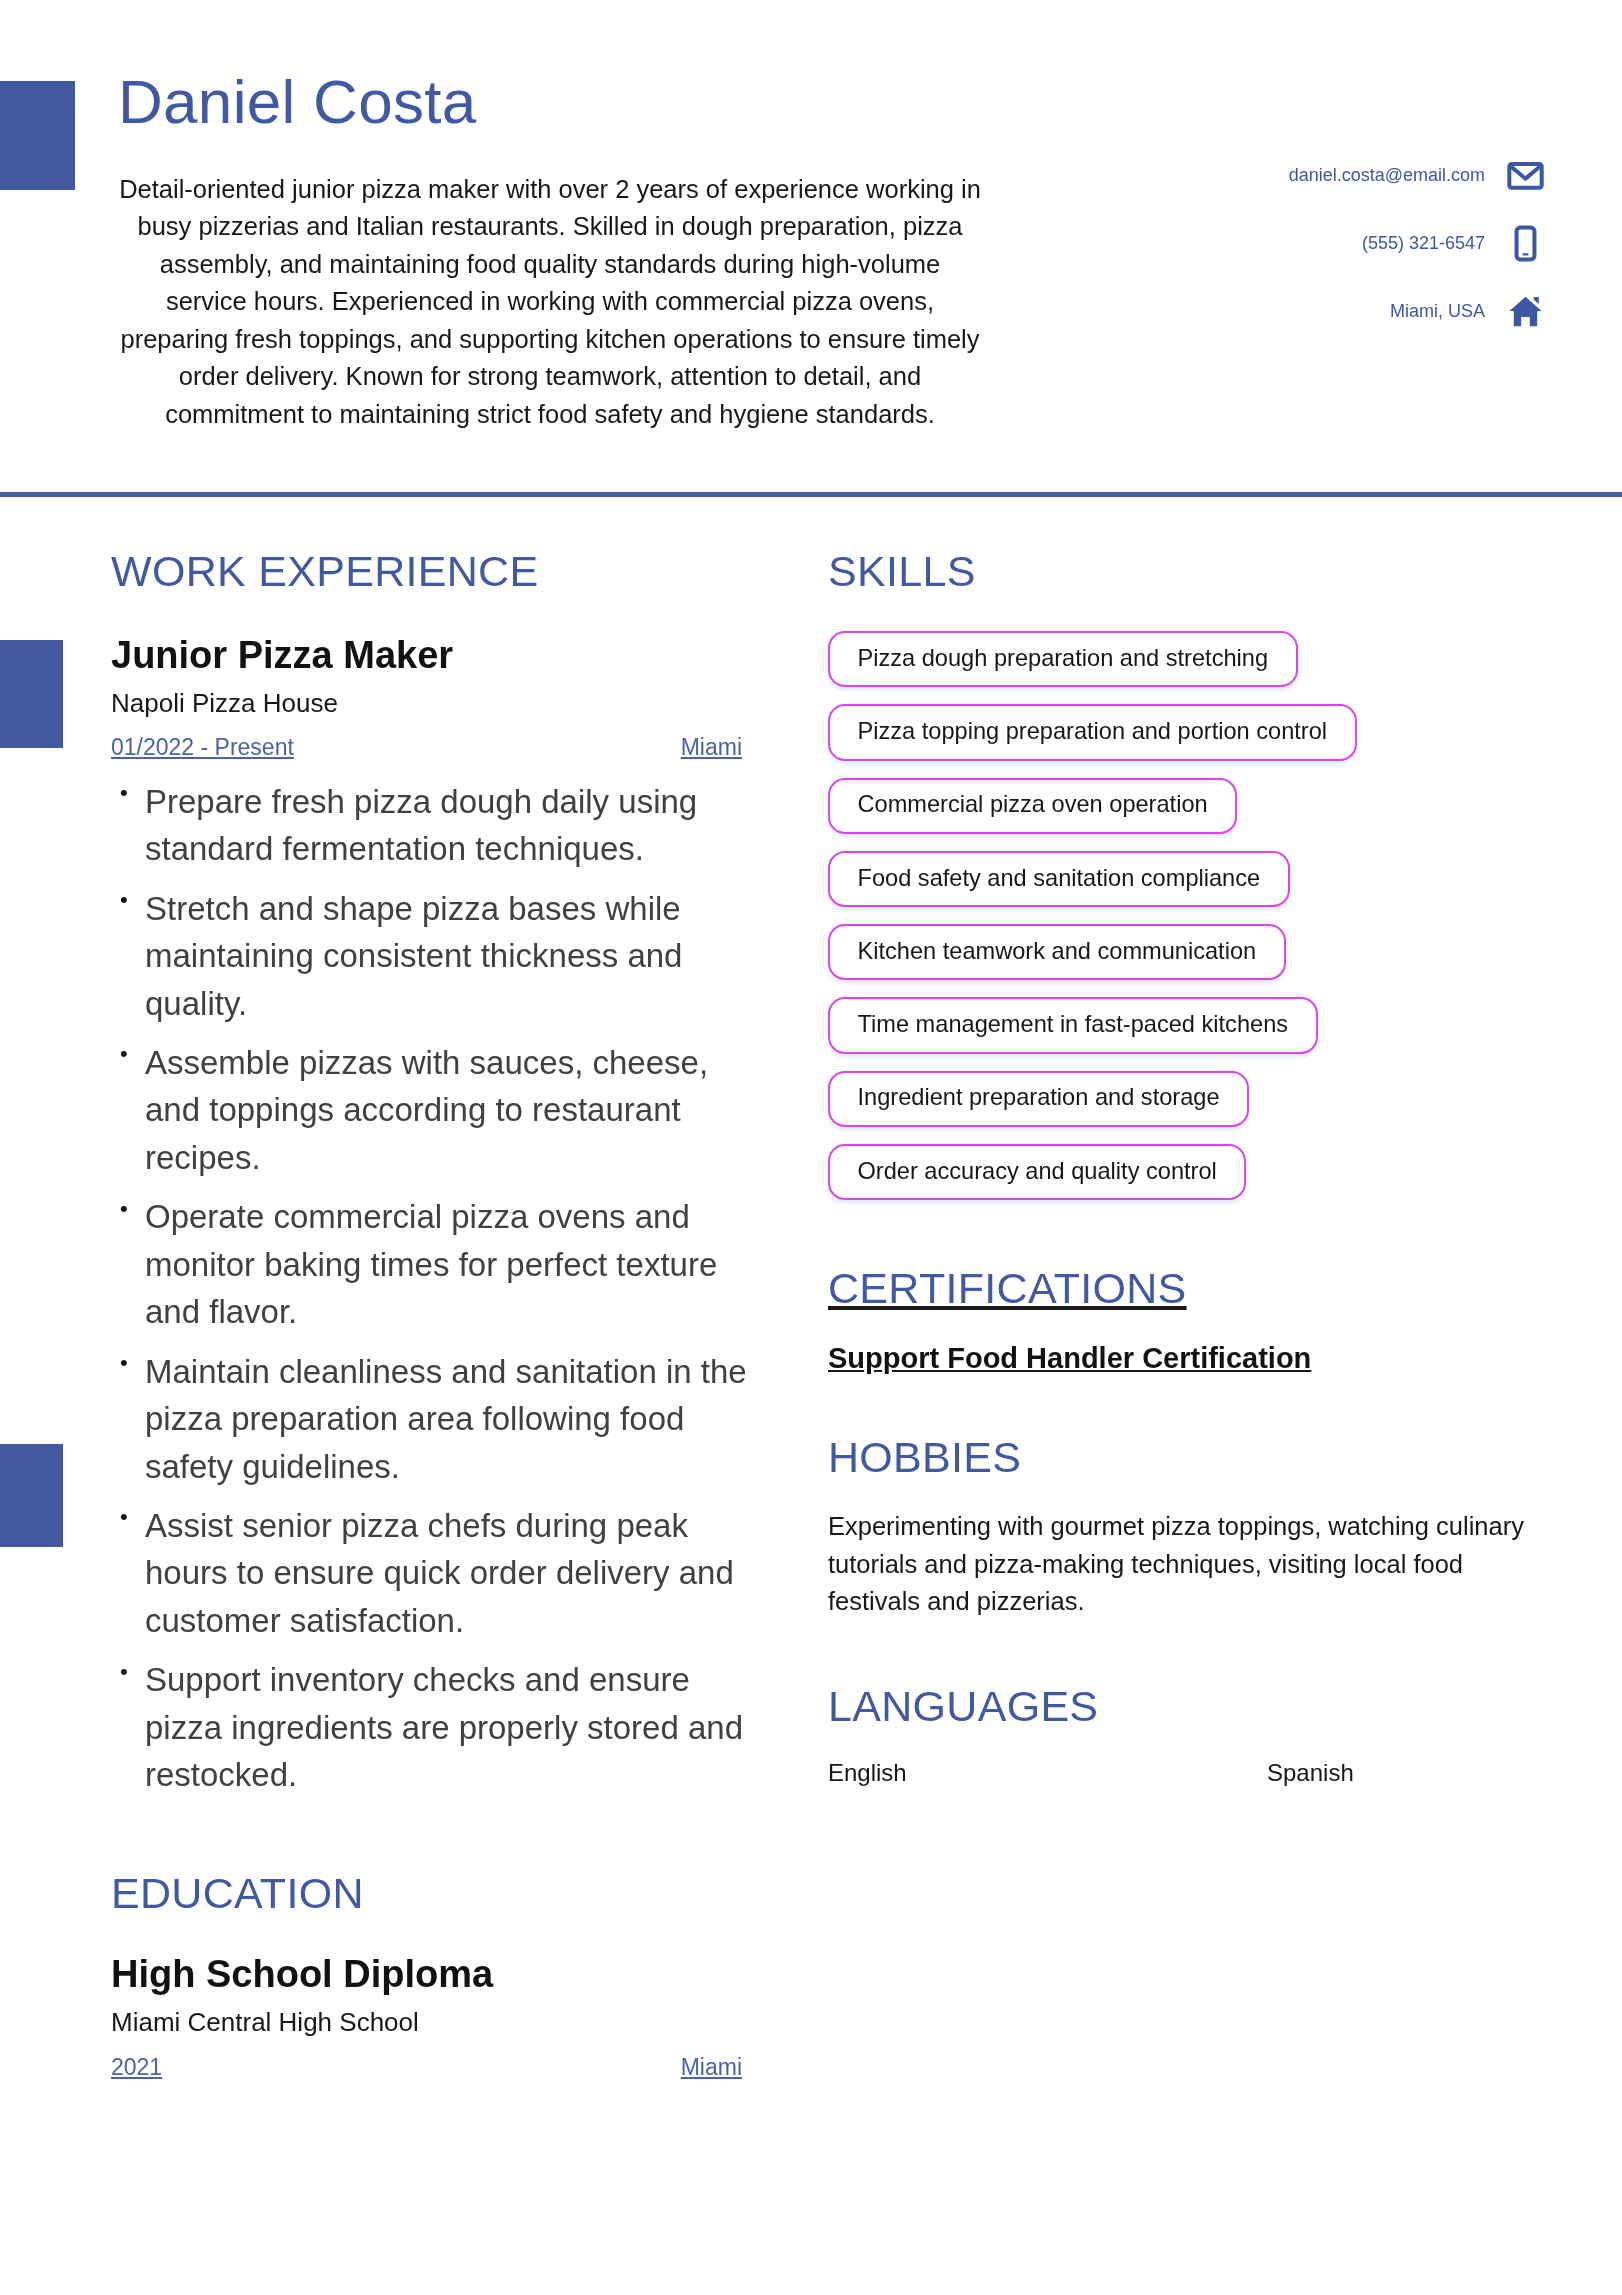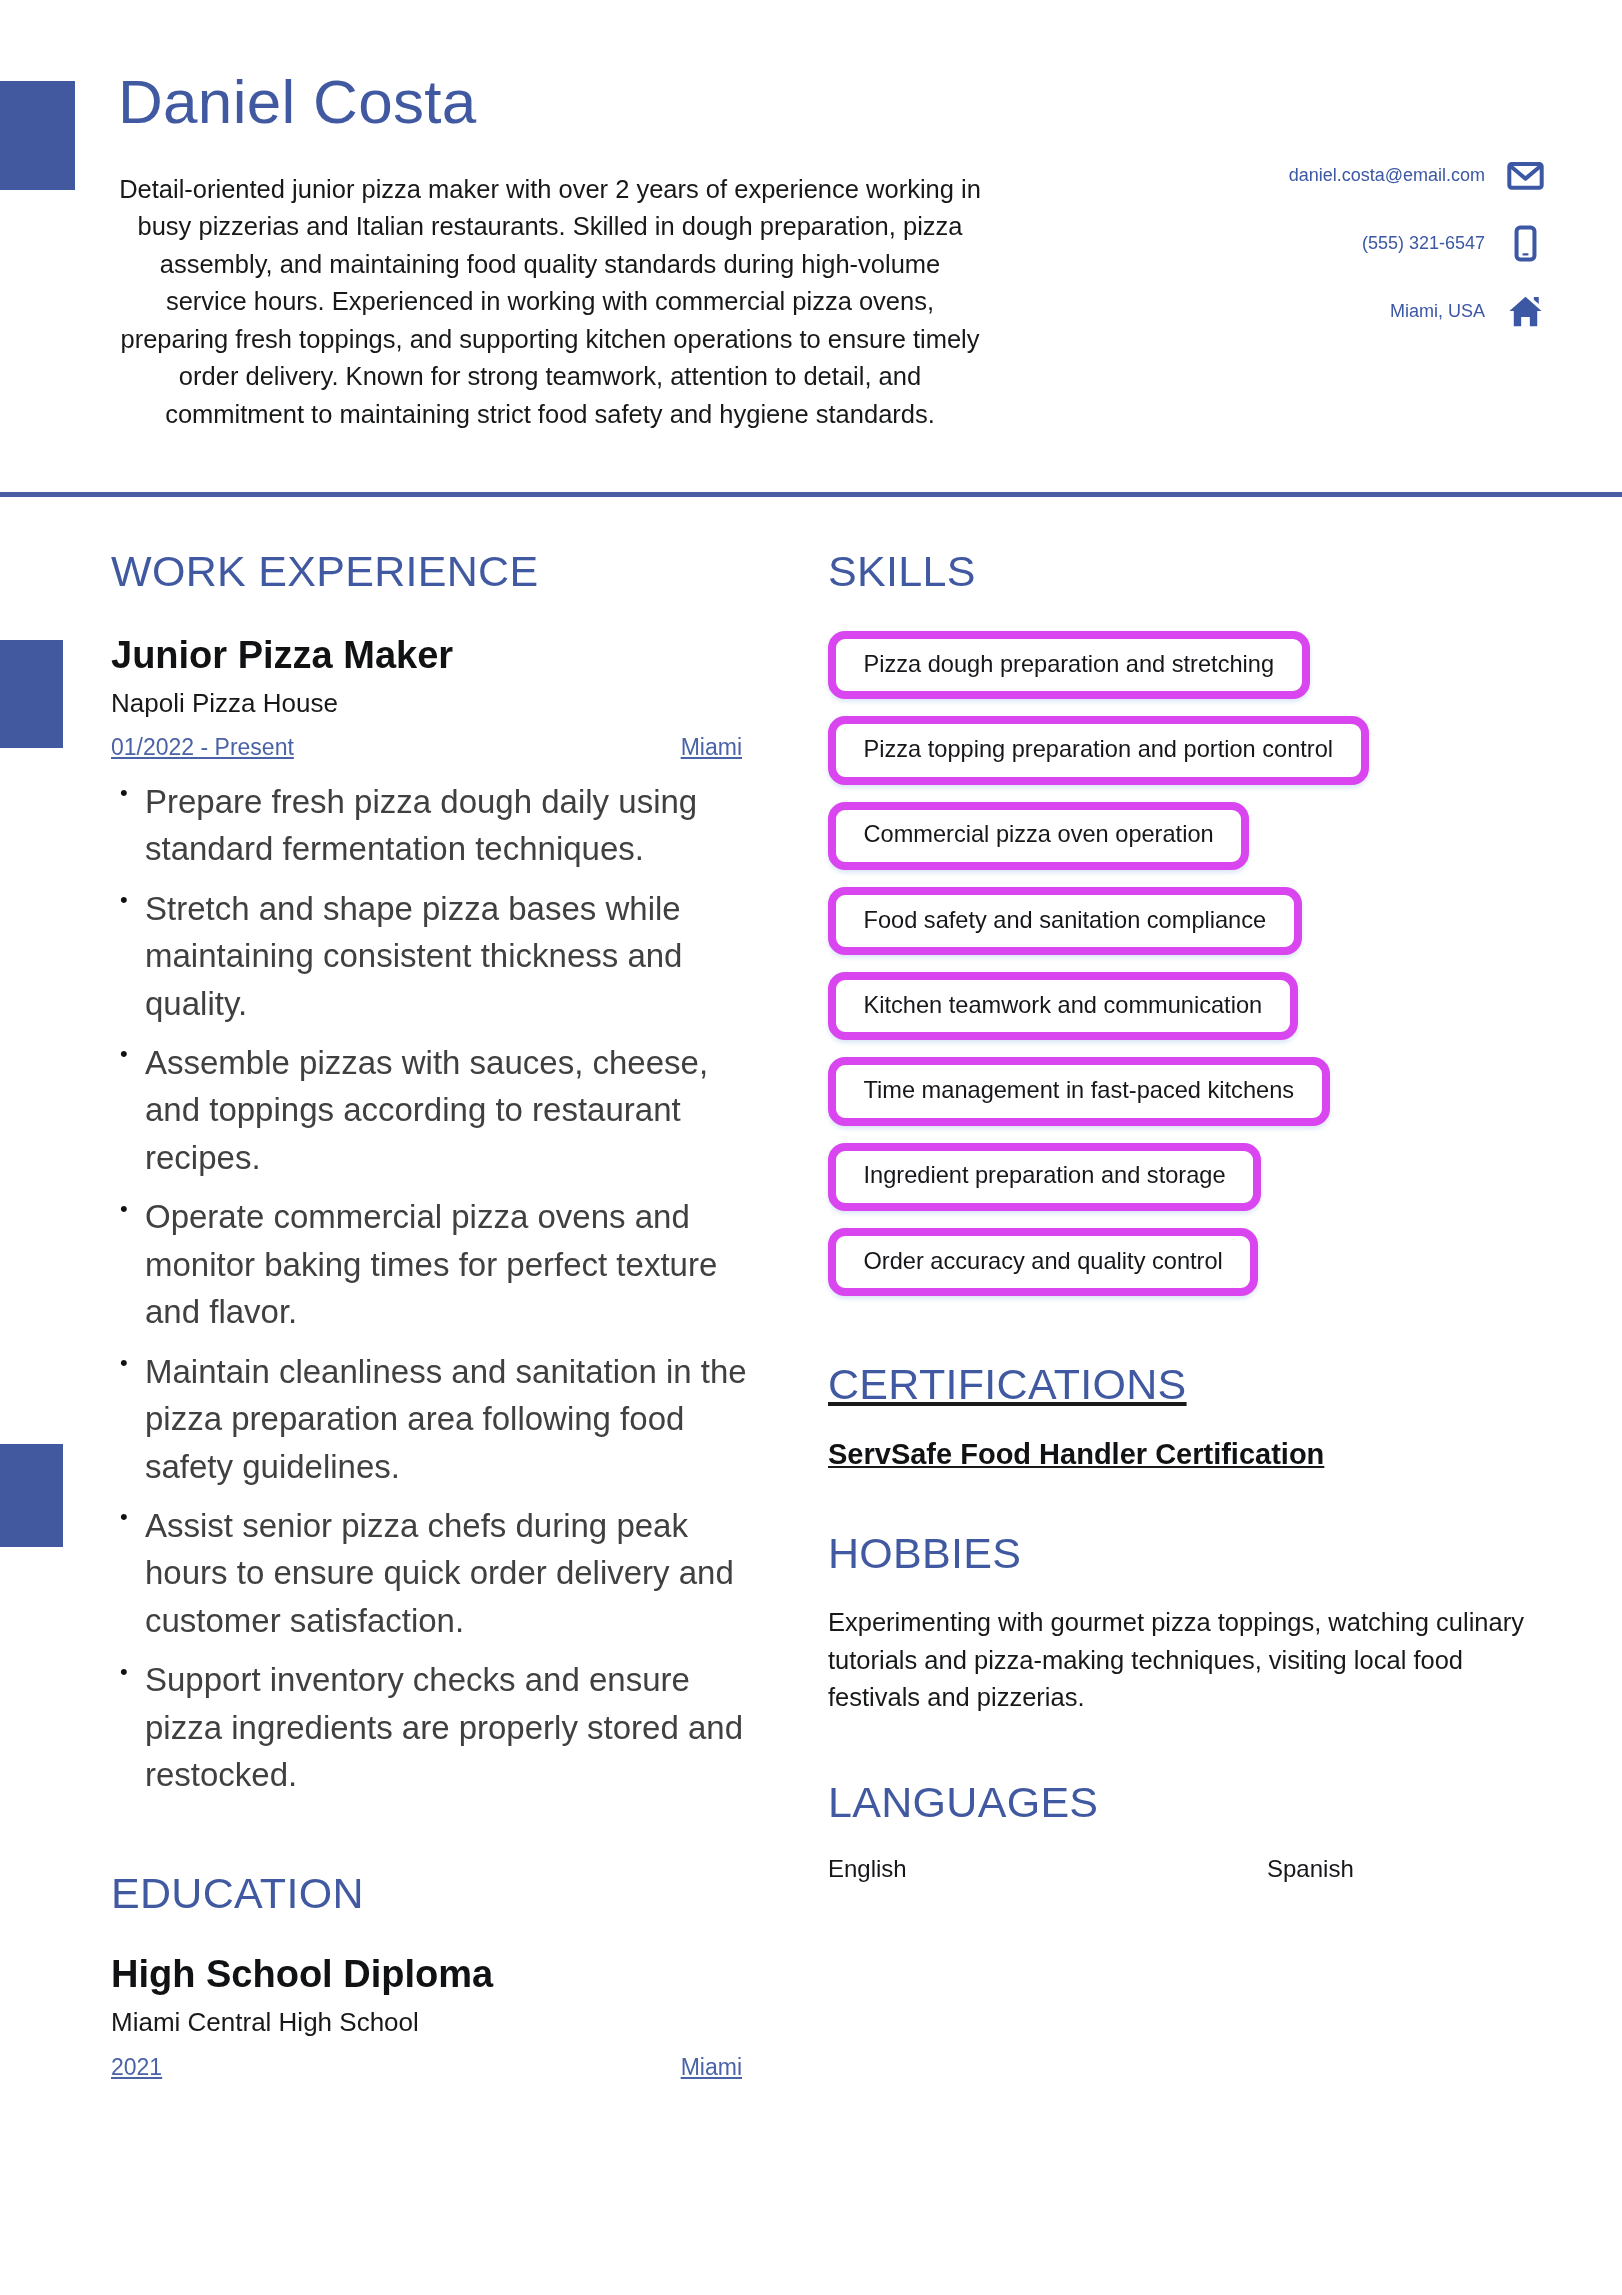--- a/index.html
+++ b/index.html
@@ -152,21 +152,21 @@
 
   
   .skill-list {
     display: flex;
     flex-direction: column;
     align-items: flex-start;
     gap: 17px;
   }
   .skill-tag {
     display: inline-block;
-    border: 8px solid #d946ef;
+    border: 2px solid #d946ef;
     border-radius: 17px;
     background: #ffffff;
     box-shadow: 0 2.6px 4.6px rgba(180, 205, 235, 0.45);
     padding: 13.7px 27.5px 15px 27.5px;
     font-size: 23.6px;
     line-height: 1;
     color: #16171a;
     white-space: nowrap;
   }
 
@@ -290,21 +290,21 @@
         <span class="skill-tag">Food safety and sanitation compliance</span>
         <span class="skill-tag">Kitchen teamwork and communication</span>
         <span class="skill-tag">Time management in fast-paced kitchens</span>
         <span class="skill-tag">Ingredient preparation and storage</span>
         <span class="skill-tag">Order accuracy and quality control</span>
       </div>
     </div>
 
     <div style="margin-top:67px;text-decoration:underline;">
       <div class="section-title">CERTIFICATIONS</div>
-      <div class="cert-item" style="margin-top:31px;">ServSafe Food Handler Certification</div>
+      <div class="cert-item" style="margin-top:31px;">Support Food Handler Certification</div>
     </div>
 
     <div style="margin-top:60px;">
       <div class="section-title">HOBBIES</div>
       <div class="hobbies-text" style="margin-top:29px;">Experimenting with gourmet pizza toppings, watching culinary tutorials and pizza-making techniques, visiting local food festivals and pizzerias.</div>
     </div>
 
     <div style="margin-top:64px;">
       <div class="section-title">LANGUAGES</div>
       <div class="lang-row" style="margin-top:31px;">

